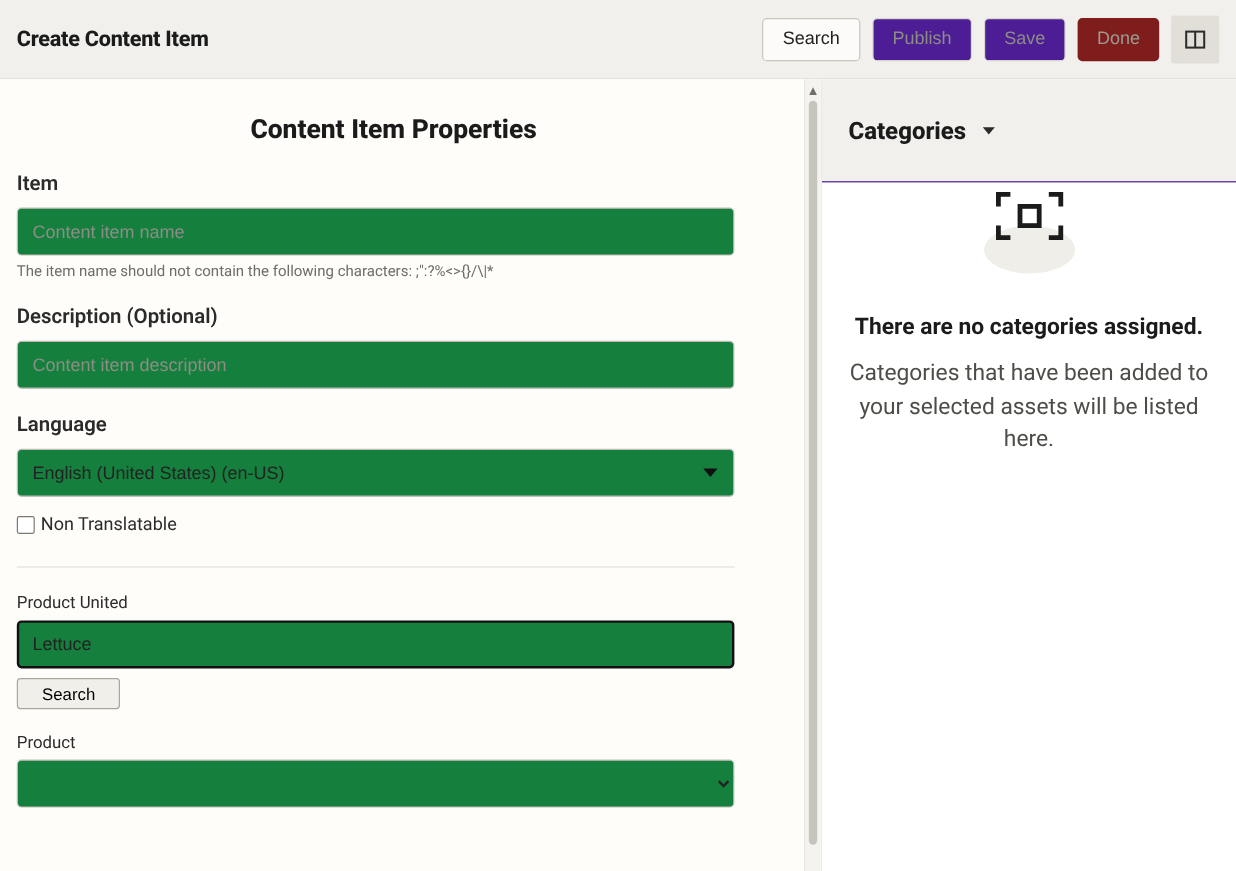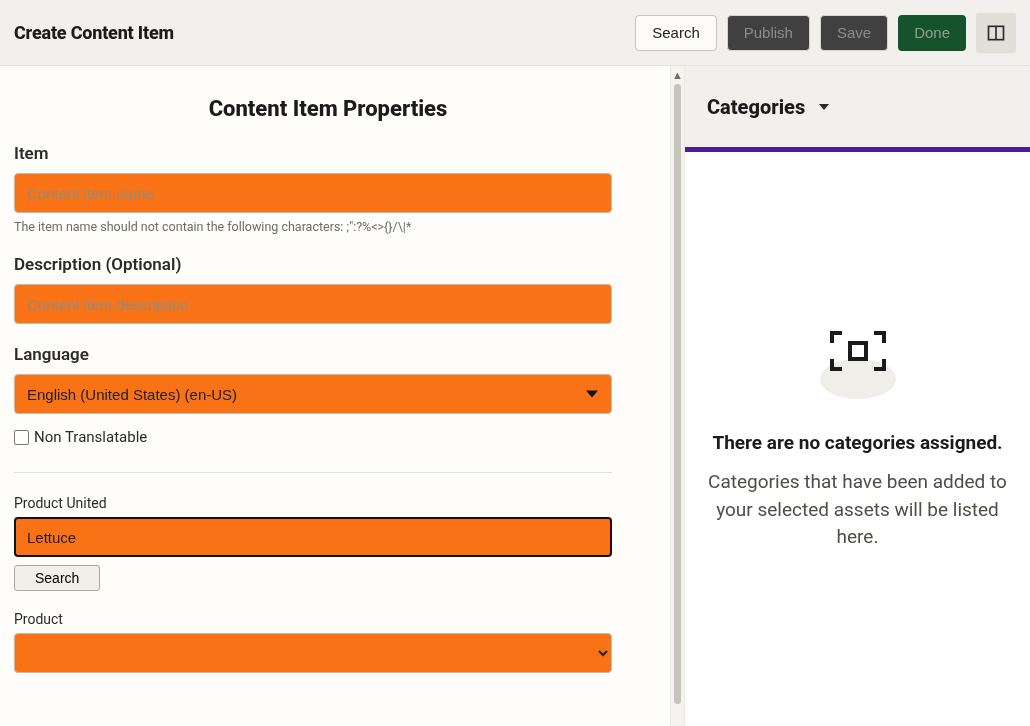--- a/index.html
+++ b/index.html
@@ -32,26 +32,26 @@
     font-size: 15px;
     color: #222;
     cursor: pointer;
     display: inline-flex;
     align-items: center;
     justify-content: center;
   }
   .btn.disabled {
     border: 1px solid #d7d5ce;
     color: #8d8c85;
-    background: #404040;
+    background: #4c1d95;
     cursor: default;
   }
   .btn.done {
     border: none;
-    background: #14532d;
+    background: #7f1d1d;
     color: #9b9a93;
     cursor: default;
   }
   .icon-btn {
     width: 40px; height: 40px;
     background: #e1dfd8;
     border: none;
     border-radius: 2px;
     display: inline-flex; align-items: center; justify-content: center;
     cursor: pointer;
@@ -99,50 +99,50 @@
     background: #ffffff;
     border-left: 1px solid #eceae4;
     display: flex; flex-direction: column;
   }
   .right-header {
     height: 86px;
     background: #f1f0ec;
     display: flex; align-items: center;
     padding: 0 22px;
     gap: 14px;
-    border-bottom: 5px solid #4c1d95;
+    border-bottom: 1px solid #4c1d95;
   }
   .right-header h2 { margin: 0; font-size: 20px; font-weight: 800; }
   .caret-down {
     width: 0; height: 0;
     border-left: 5px solid transparent;
     border-right: 5px solid transparent;
     border-top: 6px solid #2b2b2b;
     display: inline-block;
   }
 
-  .right-body { flex: 1; display: flex; flex-direction: column; align-items: center; justify-content: center; padding: 0 18px; text-align: center; }
+  .right-body { flex: 1; display: flex; flex-direction: column; align-items: center; padding: 0 18px; text-align: center; }
   .empty-ill { margin-bottom: 26px; }
   .empty-title { font-size: 19px; font-weight: 700; margin: 0 0 10px 0; }
   .empty-sub { font-size: 19px; color: #4e4d48; margin: 4px; line-height: 1.45; }
 
   
   .section-title { font-size: 22px; font-weight: 800; margin: 6px 0 22px 0; text-align: center; }
   .field { margin-bottom: 20px; }
   .field-label { font-size: 17px; font-weight: 600; margin: 0 0 10px 0; display: block; color: #2b2b2b; }
   .hint { font-size: 12.5px; color: #6e6d67; margin-top: 6px; }
   .input, .select, .native-select {
     width: 100%;
     max-width: 598px;
     height: 40px;
     border: 1px solid #bdbbb3;
     border-radius: 4px;
     padding: 0 12px;
     font-size: 15px;
-    background: #f97316;
+    background: #15803d;
     color: #222;
   }
   .input::placeholder { color: #8d8c85; }
   .input.focused { border: 2px solid #111; padding: 0 11px; }
 
   .select-wrap { position: relative; max-width: 598px; }
   .select-wrap .caret {
     position: absolute; right: 14px; top: 50%; transform: translateY(-50%);
     width: 0; height: 0;
     border-left: 6px solid transparent;

